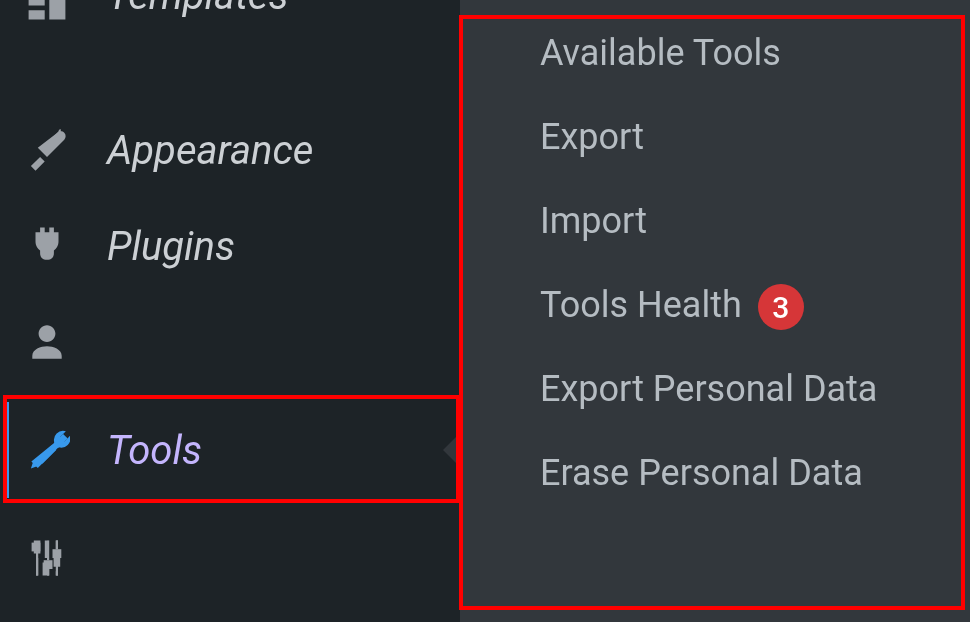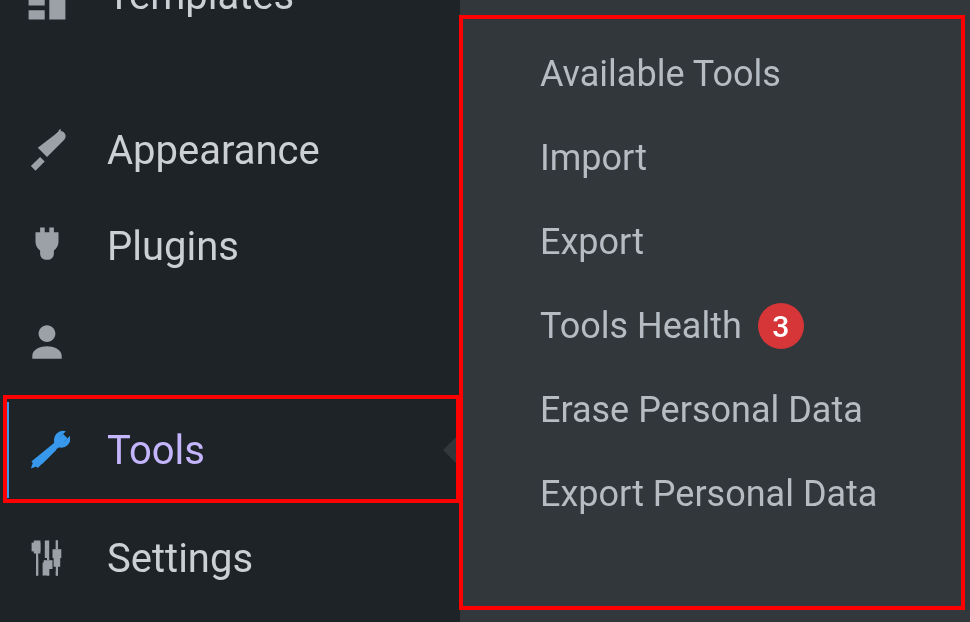--- a/index.html
+++ b/index.html
@@ -19,20 +19,21 @@
     }
     .menu-item {
       display: flex;
       align-items: center;
       padding: 0 22px;
       height: 96px;
       color: #ccd0d4;
       font-size: 40px;
       cursor: pointer;
       position: relative;
+      font-style: italic;
     }
     .menu-item.partial-top {
       height: 42px;
       align-items: flex-start;
       padding-top: 0;
     }
     .menu-item.active {
       color: #c4b5fd;
     }
     .menu-item .icon {
@@ -66,21 +67,20 @@
       position: absolute;
       left: 460px;
       top: 0;
       width: 510px;
       height: 622px;
       background: #32373c;
       padding: 32px 0;
     }
     .submenu-item {
       display: flex;
-      align-items: center;
       padding: 0 80px;
       height: 84px;
       color: #b5bcc2;
       font-size: 36px;
       cursor: pointer;
     }
     .submenu-item .badge {
       display: inline-flex;
       align-items: center;
       justify-content: center;
@@ -188,43 +188,42 @@
         <rect x="3" y="3" width="4" height="4" fill="#9ca1a7"></rect>
         <rect x="5" y="7" width="1" height="11" fill="#9ca1a7"></rect>
         <rect x="10" y="2" width="1" height="9" fill="#9ca1a7"></rect>
         <rect x="8.5" y="11" width="4" height="4" fill="#9ca1a7"></rect>
         <rect x="10" y="15" width="1" height="3" fill="#9ca1a7"></rect>
         <rect x="14" y="2" width="1" height="4" fill="#9ca1a7"></rect>
         <rect x="12.5" y="6" width="4" height="4" fill="#9ca1a7"></rect>
         <rect x="14" y="10" width="1" height="8" fill="#9ca1a7"></rect>
       </svg>
     </span>
-    <span class="label">Settings</span>
   </div>
 
 </div>
 
 <div class="active-indicator"></div>
 
 <div class="submenu">
   <div class="submenu-item">
     <span>Available Tools</span>
   </div>
   <div class="submenu-item">
+    <span>Export</span>
+  </div>
+  <div class="submenu-item">
     <span>Import</span>
-  </div>
-  <div class="submenu-item">
-    <span>Export</span>
   </div>
   <div class="submenu-item">
     <span>Tools Health</span>
     <span class="badge">3</span>
   </div>
   <div class="submenu-item">
+    <span>Export Personal Data</span>
+  </div>
+  <div class="submenu-item">
     <span>Erase Personal Data</span>
-  </div>
-  <div class="submenu-item">
-    <span>Export Personal Data</span>
   </div>
 </div>
 
 <div class="highlight-box-1"></div>
 <div class="highlight-box-2"></div>
 
 </body></html>

